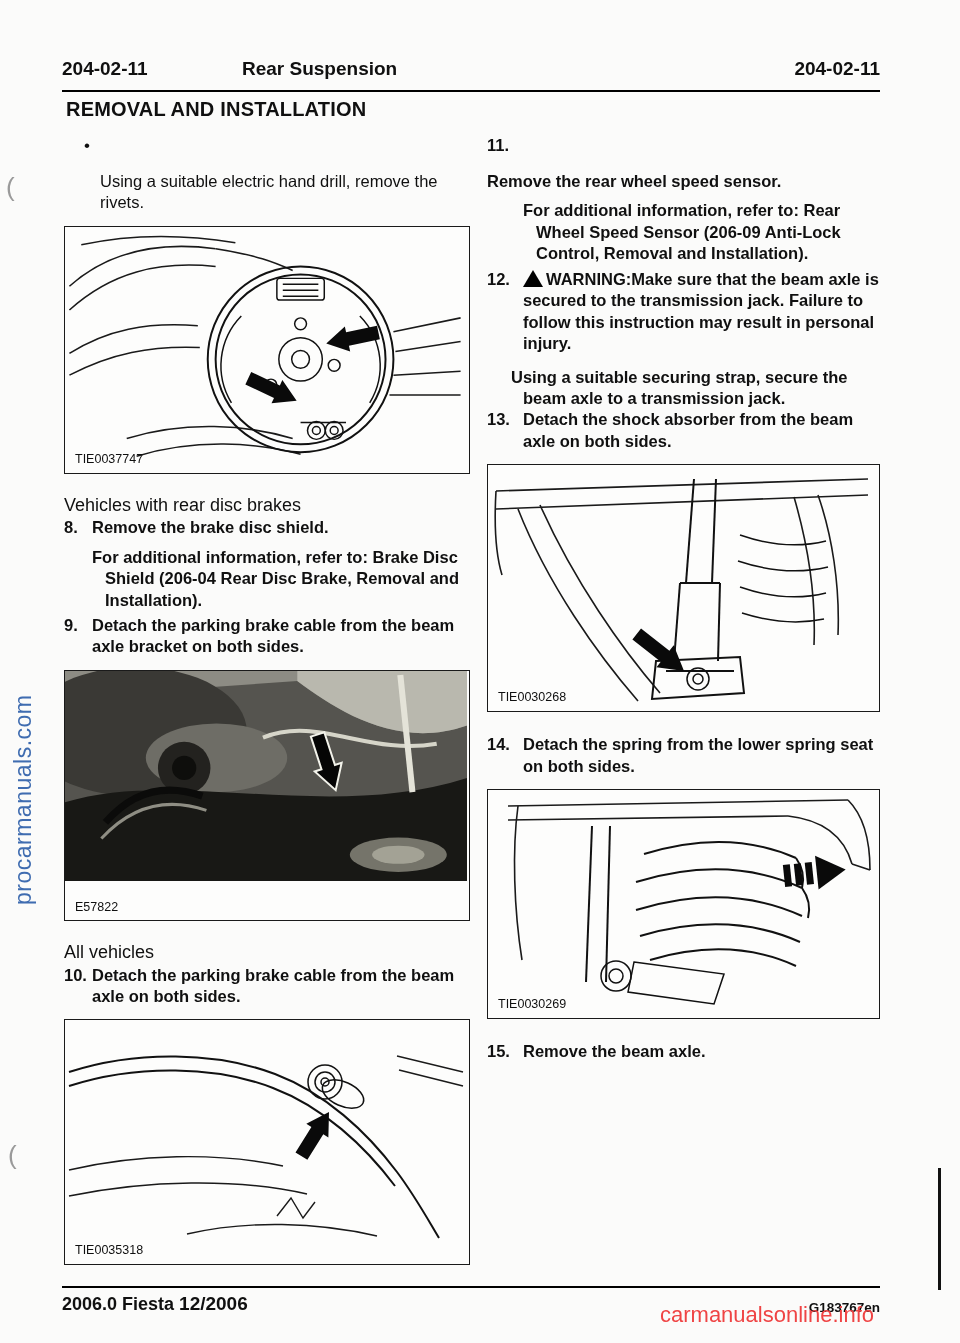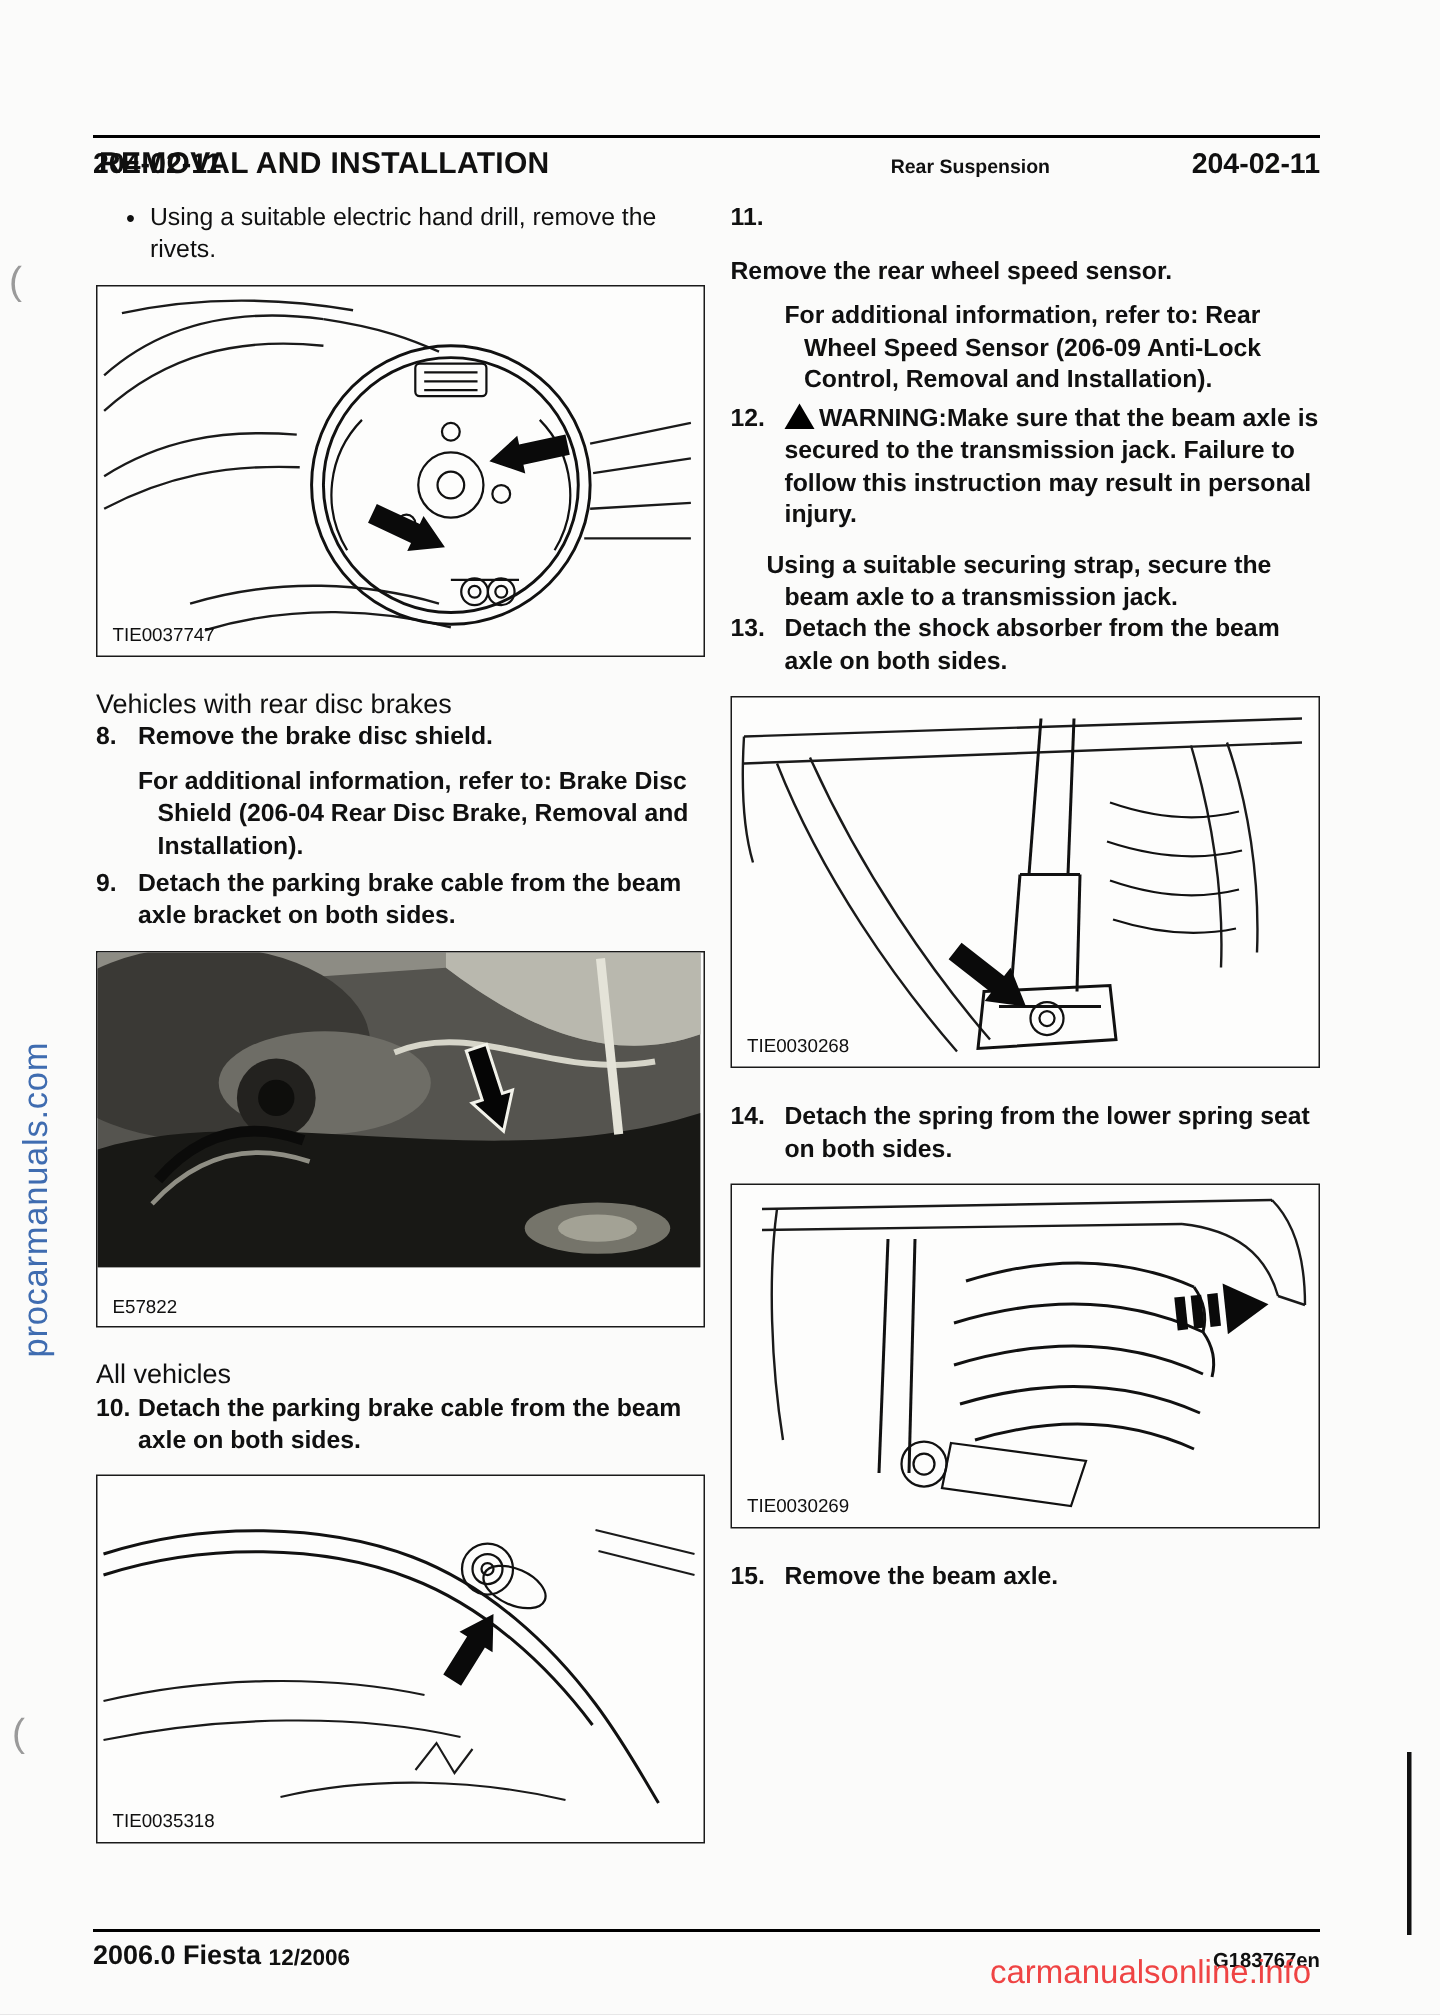--- a/index.html
+++ b/index.html
@@ -4,60 +4,60 @@
 <style>
   html,body{margin:0;padding:0;background:#d8d8d8;}
   .page{
     position:relative;width:960px;height:1343px;background:#fbfbfa;
     font-family:"Liberation Sans",sans-serif;color:#101010;overflow:hidden;
   }
   
   .hdr{position:absolute;left:62px;top:58px;width:818px;display:flex;align-items:baseline;}
   .hdr .pg{font-size:19px;font-weight:bold;width:180px;}
   .hdr .pg.r{text-align:right;}
-  .hdr .ttl{flex:1;text-align:right;font-size:13px;font-weight:bold;margin-top:45px;}
+  .hdr .ttl{flex:1;text-align:left;font-size:19px;font-weight:bold;}
   .hdr-rule{position:absolute;left:62px;top:90px;width:818px;border-bottom:2.5px solid #000;}
   .section-title{position:absolute;left:66px;top:98px;font-size:20px;font-weight:bold;letter-spacing:.2px;}
 
   
   .col{position:absolute;top:131px;font-size:16.5px;line-height:1.3;}
   .col-left{left:64px;width:406px;}
   .col-right{left:487px;width:393px;}
 
   .bullet-row{display:flex;margin:4px 0 10px 20px;}
   .bullet-row .marker{width:16px;flex:0 0 16px;}
   .bullet-row .marker::before{content:"•";font-size:17px;}
 
   .step{display:flex;margin-top:0;}
   .step .num{font-weight:bold;flex:0 0 28px;}
   .col-right .step .num{flex:0 0 36px;}
   .step .txt{font-weight:bold;flex:1;}
   .note{font-weight:bold;margin:8px 0 4px 28px;padding-left:13px;text-indent:-13px;}
   .col-right .note{margin-left:36px;}
-  .plain{font-weight:normal;}
+  .plain{font-weight:normal;margin-top:36px;}
   .subhead{font-size:18px;margin-top:20px;}
   .warn-body{font-weight:bold;margin:12px 0 0 24px;padding-left:12px;text-indent:-12px;}
 
   .warning-icon{
     display:inline-block;width:0;height:0;vertical-align:-2px;
     border-left:10px solid transparent;border-right:10px solid transparent;
     border-bottom:17px solid #000;margin-right:3px;
   }
 
   
   .figure{position:relative;border:1.8px solid #1a1a1a;background:#fdfdfc;margin-top:12px;}
   .fig-label{position:absolute;left:10px;bottom:6px;font-size:12.5px;font-weight:normal;}
   .figure svg{display:block;}
   .photo-box .fig-label{position:static;display:block;padding:18px 0 5px 10px;}
 
   
   .ftr-rule{position:absolute;left:62px;top:1286px;width:818px;border-bottom:2.5px solid #000;}
   .ftr{position:absolute;left:62px;top:1293px;width:818px;display:flex;align-items:flex-end;}
   .ftr .model{font-size:18px;font-weight:bold;}
-  .ftr .date{font-size:15px;font-weight:bold;margin-left:5px;}
+  .ftr .date{font-size:19px;font-weight:bold;margin-left:5px;}
   .ftr .docid{margin-left:auto;font-size:13.5px;font-weight:bold;}
 
   
   .wm-left{
     position:absolute;left:10px;top:905px;transform:rotate(-90deg);transform-origin:left top;
     font-size:23px;color:#3f6cb0;letter-spacing:.5px;white-space:nowrap;
   }
   .wm-bottom{position:absolute;left:660px;top:1302px;font-size:22px;color:#ef4444;}
   .artifact-paren{position:absolute;color:#9a9a9a;font-size:26px;}
   .artifact-paren.a1{left:6px;top:172px;}

